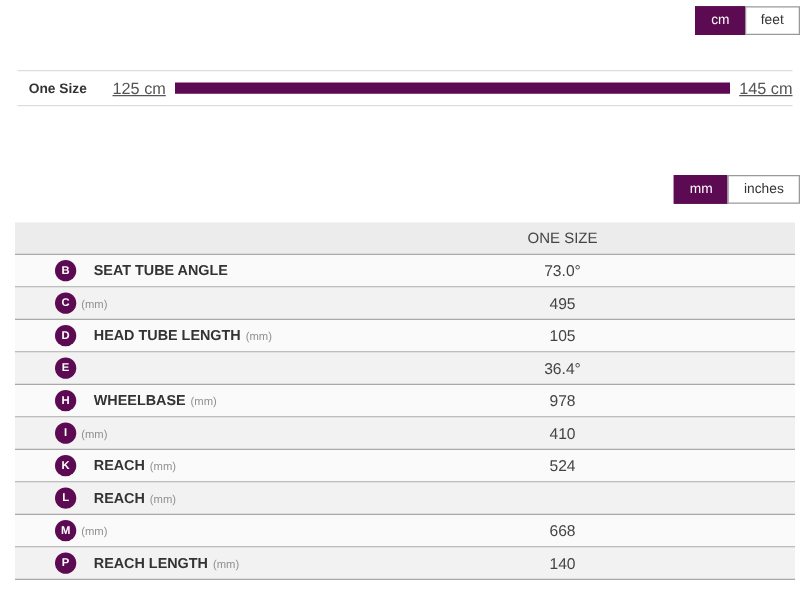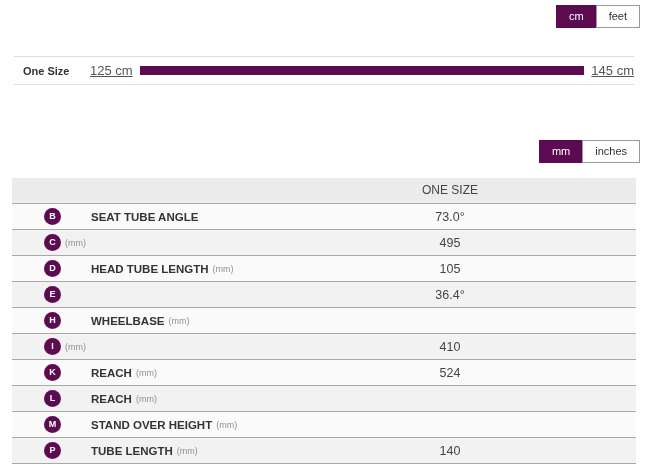--- a/index.html
+++ b/index.html
@@ -115,21 +115,21 @@
     font-weight: bold;
     line-height: 17px;
     text-align: center;
     margin-left: 32px;
     flex: 0 0 auto;
   }
   .row-label {
     font-size: 11.5px;
     font-weight: bold;
     color: #333;
-    margin-left: 30px;
+    margin-left: 14px;
     white-space: nowrap;
   }
   .row-unit {
     font-size: 9px;
     color: #909090;
     margin-left: 4px;
     white-space: nowrap;
   }
 </style>
 </head>
@@ -191,20 +191,21 @@
     </div>
     <div class="value-cell">36.4°</div>
   </div>
 
   <div class="geo-row odd">
     <div class="label-cell">
       <span class="row-badge">H</span>
       <span class="row-label">WHEELBASE</span>
       <span class="row-unit">(mm)</span>
     </div>
+    <div class="value-cell">978</div>
   </div>
 
   <div class="geo-row even">
     <div class="label-cell">
       <span class="row-badge">I</span>
       <span class="row-unit">(mm)</span>
     </div>
     <div class="value-cell">410</div>
   </div>
 
@@ -221,27 +222,27 @@
     <div class="label-cell">
       <span class="row-badge">L</span>
       <span class="row-label">REACH</span>
       <span class="row-unit">(mm)</span>
     </div>
   </div>
 
   <div class="geo-row odd">
     <div class="label-cell">
       <span class="row-badge">M</span>
-      <span class="row-label">STAND OVER HEIGHT</span>
-      <span class="row-unit">(mm)</span>
-    </div>
+      <span class="row-unit">(mm)</span>
+    </div>
+    <div class="value-cell">668</div>
   </div>
 
   <div class="geo-row even">
     <div class="label-cell">
       <span class="row-badge">P</span>
-      <span class="row-label">TUBE LENGTH</span>
+      <span class="row-label">REACH LENGTH</span>
       <span class="row-unit">(mm)</span>
     </div>
     <div class="value-cell">140</div>
   </div>
 </div>
 </div>
 
 </body></html>

